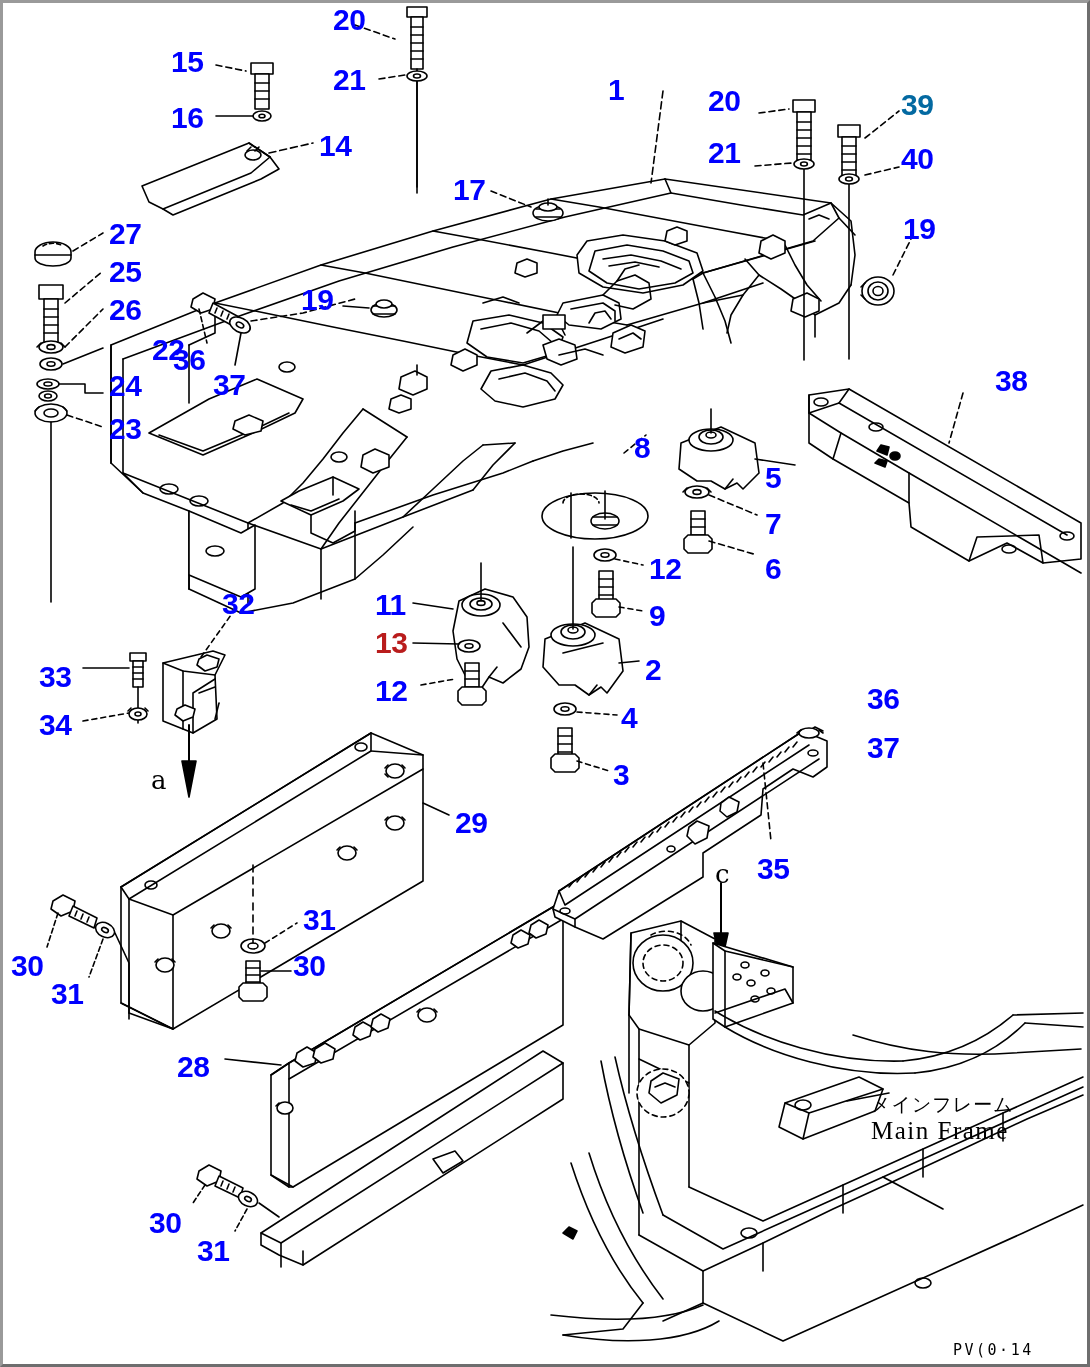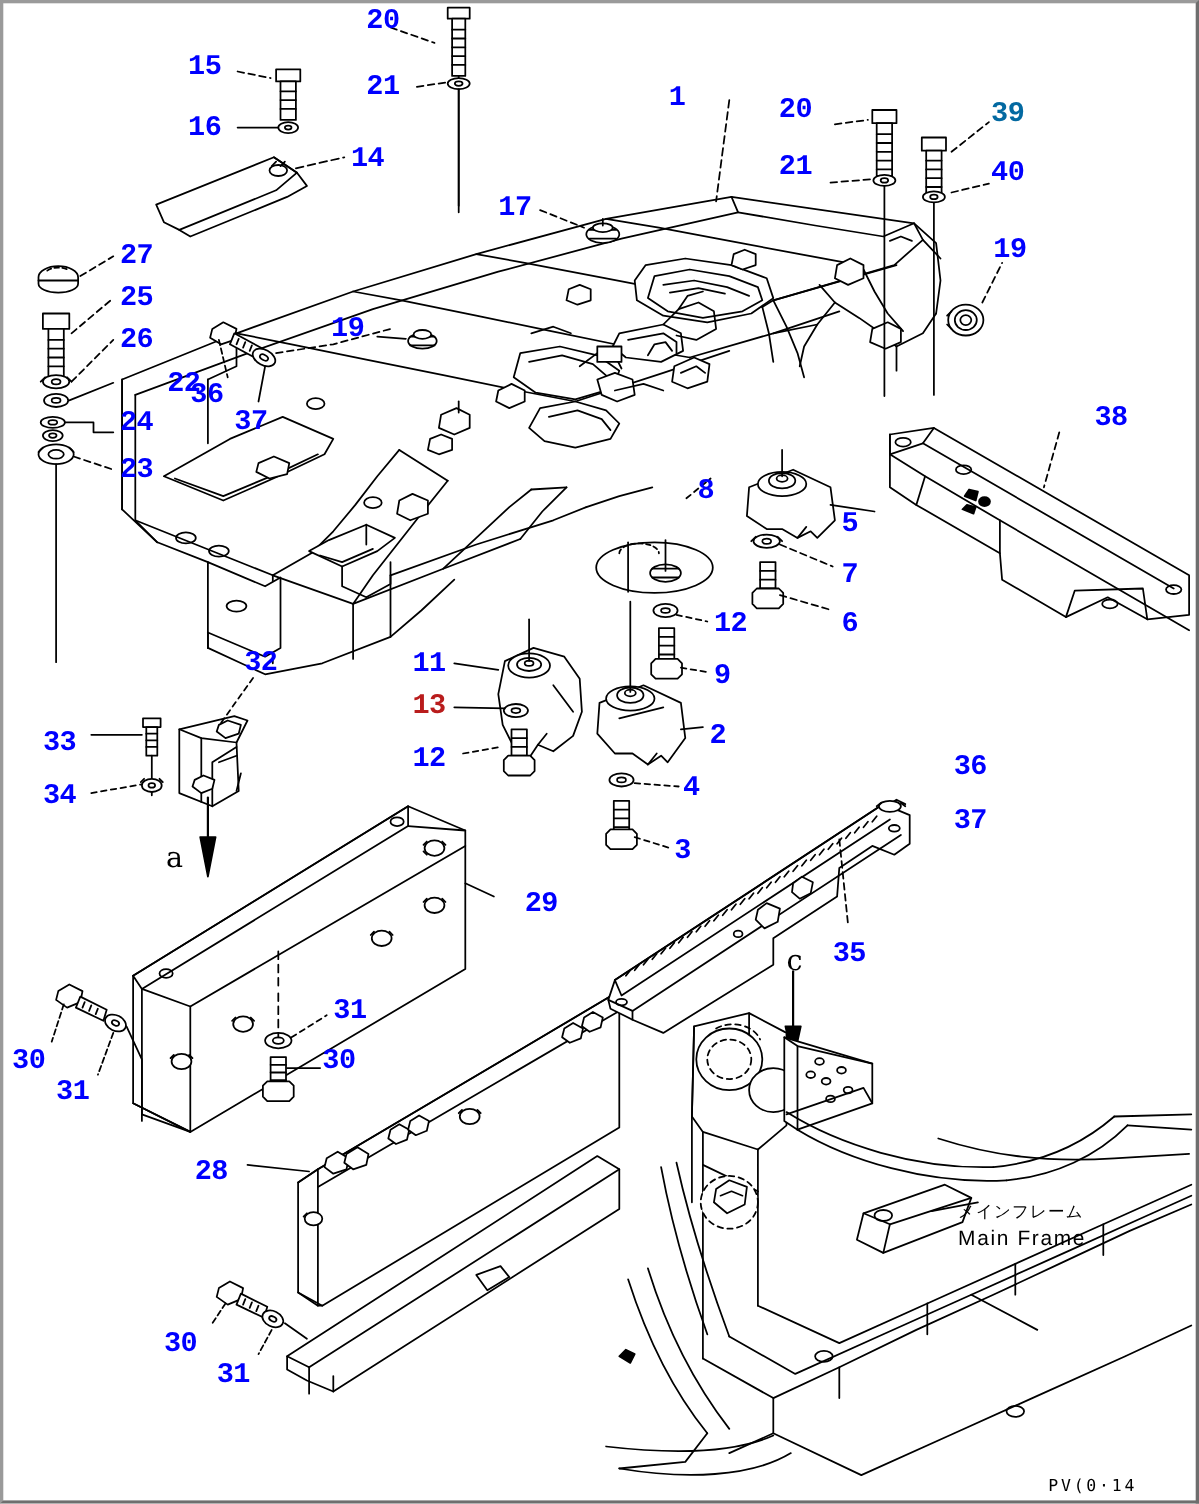--- a/index.html
+++ b/index.html
@@ -30,51 +30,51 @@
     position: absolute;
     left: 0; top: 0;
     width: 1084px;
     height: 1361px;
     display: block;
   }
   .callout {
     position: absolute;
     color: #0000ff;
     font-weight: bold;
-    font-size: 26px;
+    font-size: 30px;
     line-height: 1;
-    font-family: Liberation Mono, monospace;
+    font-family: Liberation Sans, sans-serif;
     letter-spacing: -0.5px;
     white-space: nowrap;
     user-select: none;
     text-align: center;
   }
   .marker {
     position: absolute;
     color: #000000;
     font-size: 26px;
     line-height: 1;
     font-family: "DejaVu Serif", serif;
     white-space: nowrap;
   }
   .label-jp {
     position: absolute;
     color: #000000;
-    font-size: 15px;
+    font-size: 19px;
     line-height: 1.25;
     font-family: Liberation Sans, sans-serif;
     white-space: nowrap;
     letter-spacing: 1px;
   }
   .label-en {
     position: absolute;
     color: #000000;
-    font-size: 19px;
+    font-size: 25px;
     line-height: 1.25;
-    font-family: Liberation Sans, sans-serif;
+    font-family: Liberation Serif, serif;
     white-space: nowrap;
     letter-spacing: 1.5px;
   }
   .footer-code {
     position: absolute;
     color: #000000;
     font-size: 15px;
     font-family: "DejaVu Sans Mono", monospace;
     letter-spacing: 2.5px;
     white-space: nowrap;
@@ -706,21 +706,21 @@
         <div class="callout" style="left: 646px; top: 598px; color: rgb(0, 0, 255);">9</div>
         <div class="callout" style="left: 372px; top: 625px; color: #b91c1c;">13</div>
         <div class="callout" style="left: 642px; top: 652px; color: rgb(0, 0, 255);">2</div>
         <div class="callout" style="left: 36px; top: 659px; color: rgb(0, 0, 255);">33</div>
         <div class="callout" style="left: 372px; top: 673px; color: rgb(0, 0, 255);">12</div>
         <div class="callout" style="left: 864px; top: 681px; color: rgb(0, 0, 255);">36</div>
         <div class="callout" style="left: 36px; top: 707px; color: rgb(0, 0, 255);">34</div>
         <div class="callout" style="left: 618px; top: 700px; color: rgb(0, 0, 255);">4</div>
         <div class="callout" style="left: 864px; top: 730px; color: rgb(0, 0, 255);">37</div>
         <div class="callout" style="left: 610px; top: 757px; color: rgb(0, 0, 255);">3</div>
-        <div class="callout" style="left: 452px; top: 805px; color: rgb(0, 0, 255); margin-left: 22px;">29</div>
+        <div class="callout" style="left: 452px; top: 805px; color: rgb(0, 0, 255);">29</div>
         <div class="callout" style="left: 754px; top: 851px; color: rgb(0, 0, 255);">35</div>
         <div class="callout" style="left: 300px; top: 902px; color: rgb(0, 0, 255);">31</div>
         <div class="callout" style="left: 290px; top: 948px; color: rgb(0, 0, 255);">30</div>
         <div class="callout" style="left: 8px; top: 948px; color: rgb(0, 0, 255);">30</div>
         <div class="callout" style="left: 48px; top: 976px; color: rgb(0, 0, 255);">31</div>
         <div class="callout" style="left: 174px; top: 1049px; color: rgb(0, 0, 255);">28</div>
         <div class="callout" style="left: 146px; top: 1205px; color: rgb(0, 0, 255);">30</div>
         <div class="callout" style="left: 194px; top: 1233px; color: rgb(0, 0, 255);">31</div>
       </div>
 

